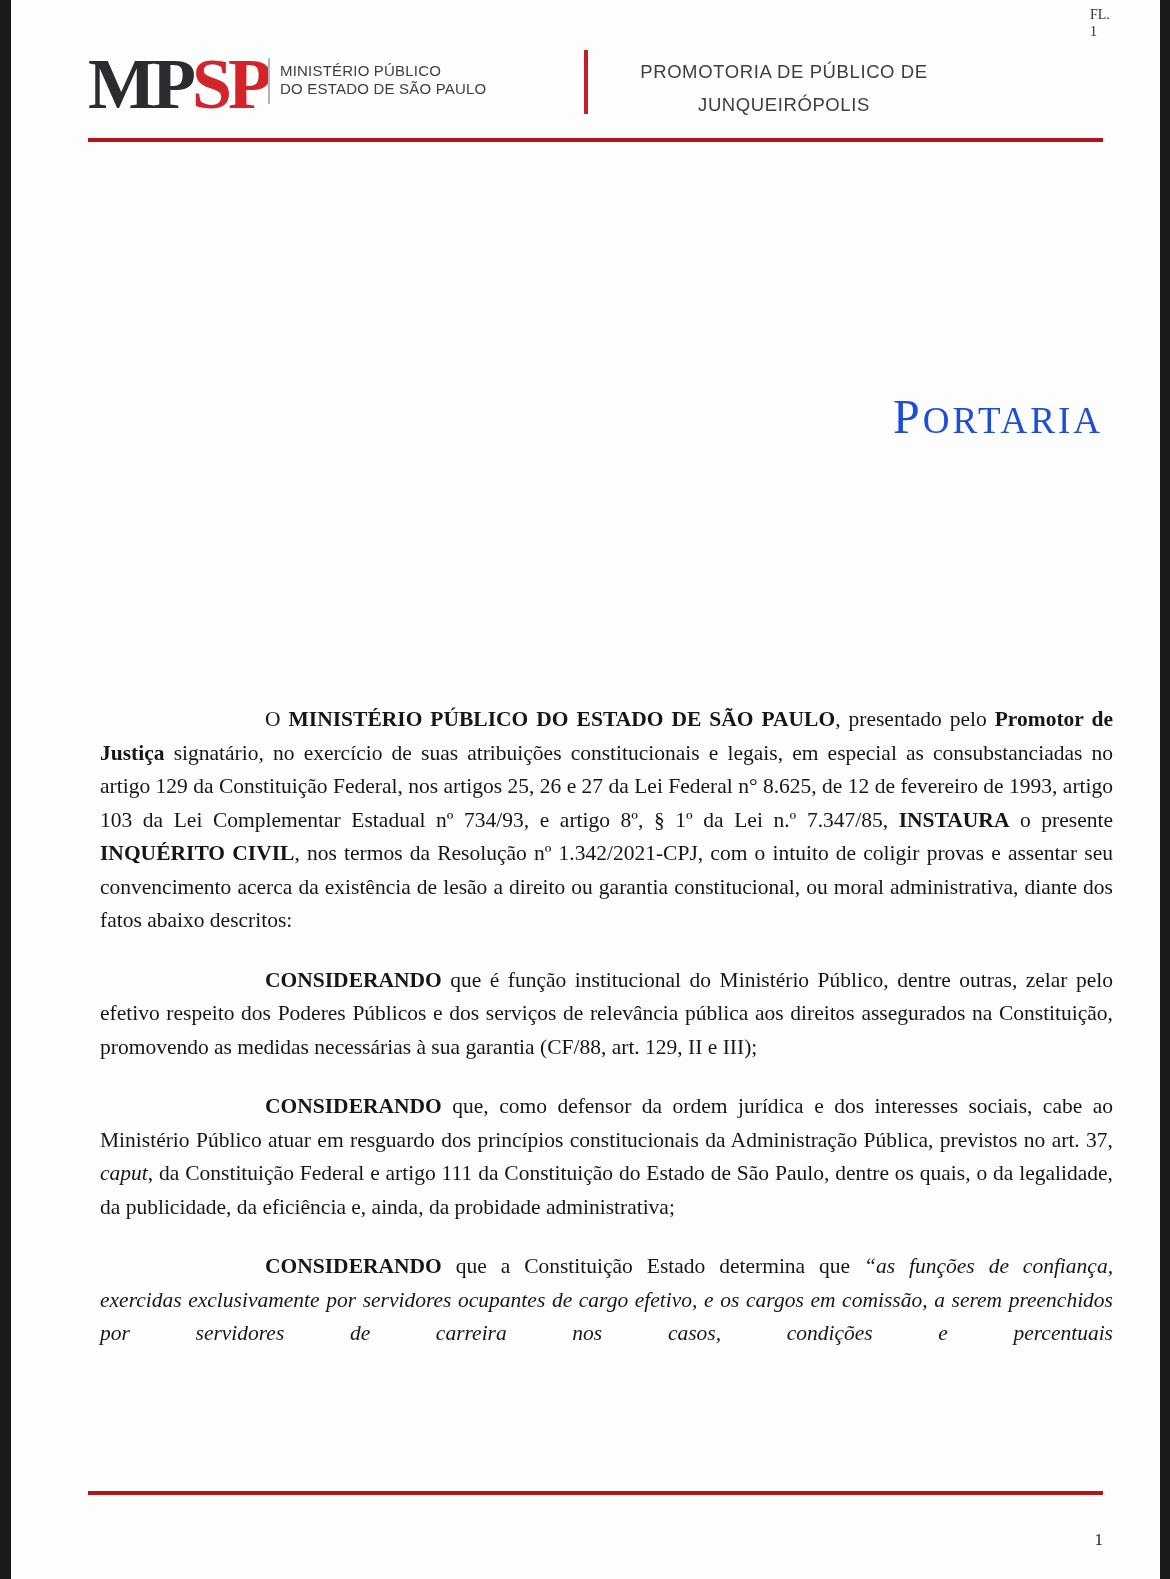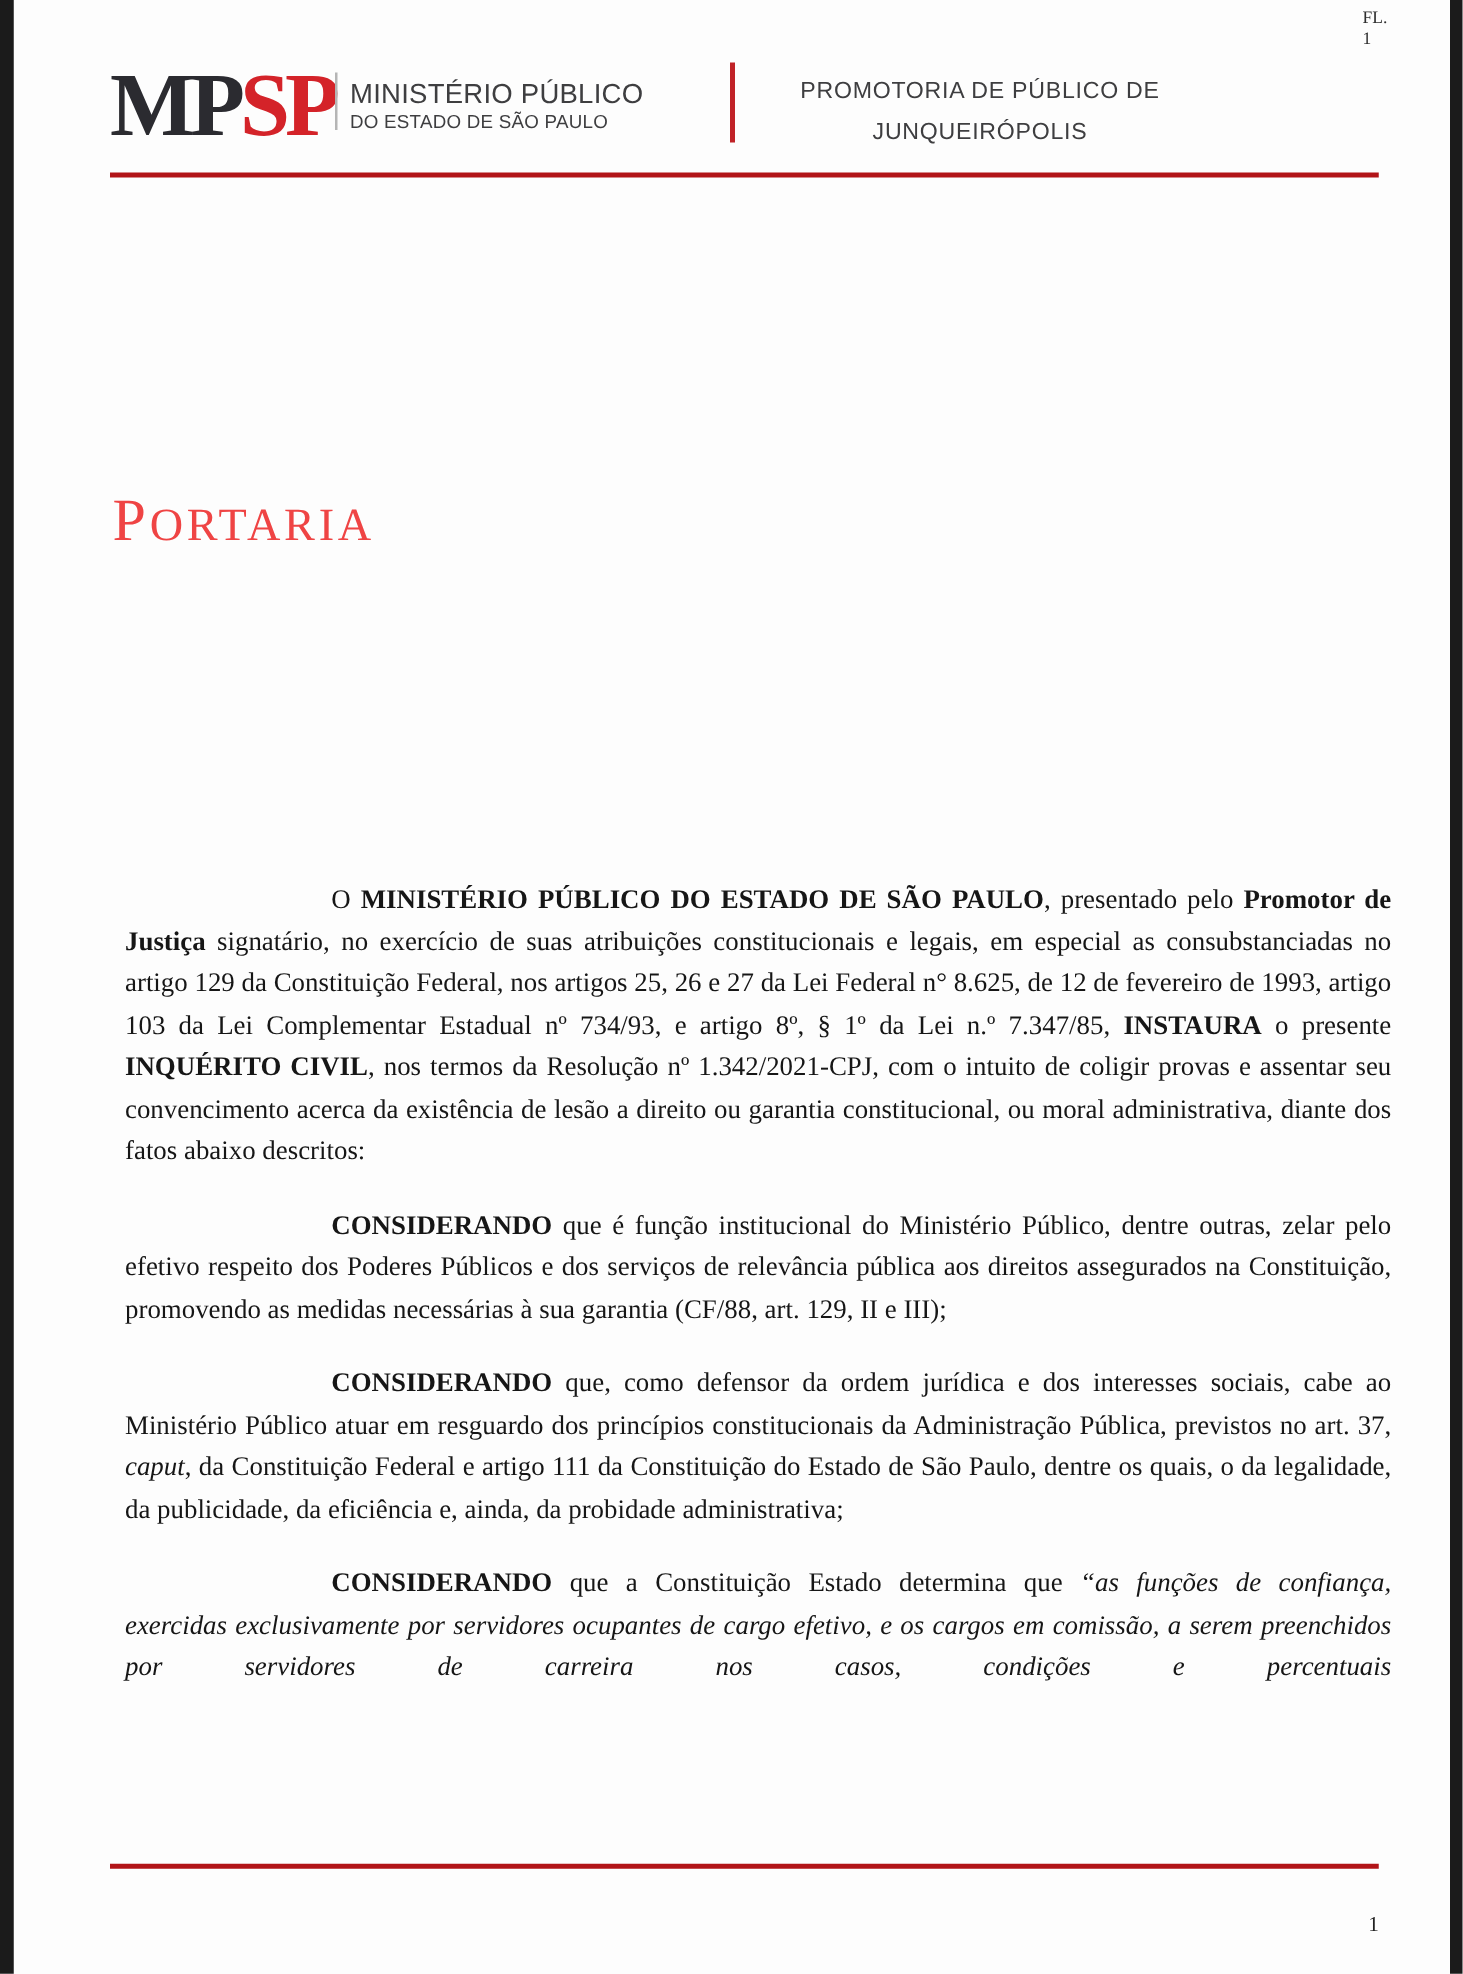--- a/index.html
+++ b/index.html
@@ -35,21 +35,21 @@
   .logo-wordmark .sp{color:var(--logo-red);}
   .logo-divider{
     position:absolute;left:268px;top:58px;width:2px;height:46px;
     background:var(--divider-gray);
   }
   .logo-org{
     position:absolute;left:280px;top:62px;
     font-family:"Liberation Sans", sans-serif;
     color:var(--header-text);white-space:nowrap;
   }
-  .logo-org .l1{font-size:22px;font-weight:500;letter-spacing:.2px;}
+  .logo-org .l1{font-size:15px;font-weight:500;letter-spacing:.2px;}
   .logo-org .l2{font-size:15px;font-weight:400;margin-top:1px;letter-spacing:.2px;}
   .header-red-divider{
     position:absolute;left:584px;top:50px;width:3.5px;height:64px;
     background:#c02227;
   }
   .office-block{
     position:absolute;left:584px;top:55px;width:400px;
     text-align:center;
     font-family:"Liberation Sans", sans-serif;
     font-size:18.5px;color:var(--header-text);
@@ -63,23 +63,23 @@
   .rule{
     position:absolute;left:88px;width:1015px;height:3.5px;
     background:var(--accent-red);
   }
   .rule.top{top:138px;}
   .rule.bottom{top:1491px;}
 
   
   .doc-title{
     position:absolute;left:90px;top:389px;width:1013px;
-    text-align:left;
+    text-align:right;
     font-family:"Liberation Serif", serif;
-    font-size:37px;letter-spacing:3px;color:#ef4444;
+    font-size:37px;letter-spacing:3px;color:#1d4ed8;
     font-weight:400;
   }
   .doc-title::first-letter{font-size:48px;}
 
   
   .body-text{
     position:absolute;left:100px;top:703px;width:1013px;
     font-family:"Liberation Serif", serif;
     font-size:21.5px;line-height:33.5px;color:var(--text-dark);
     text-align:justify;

